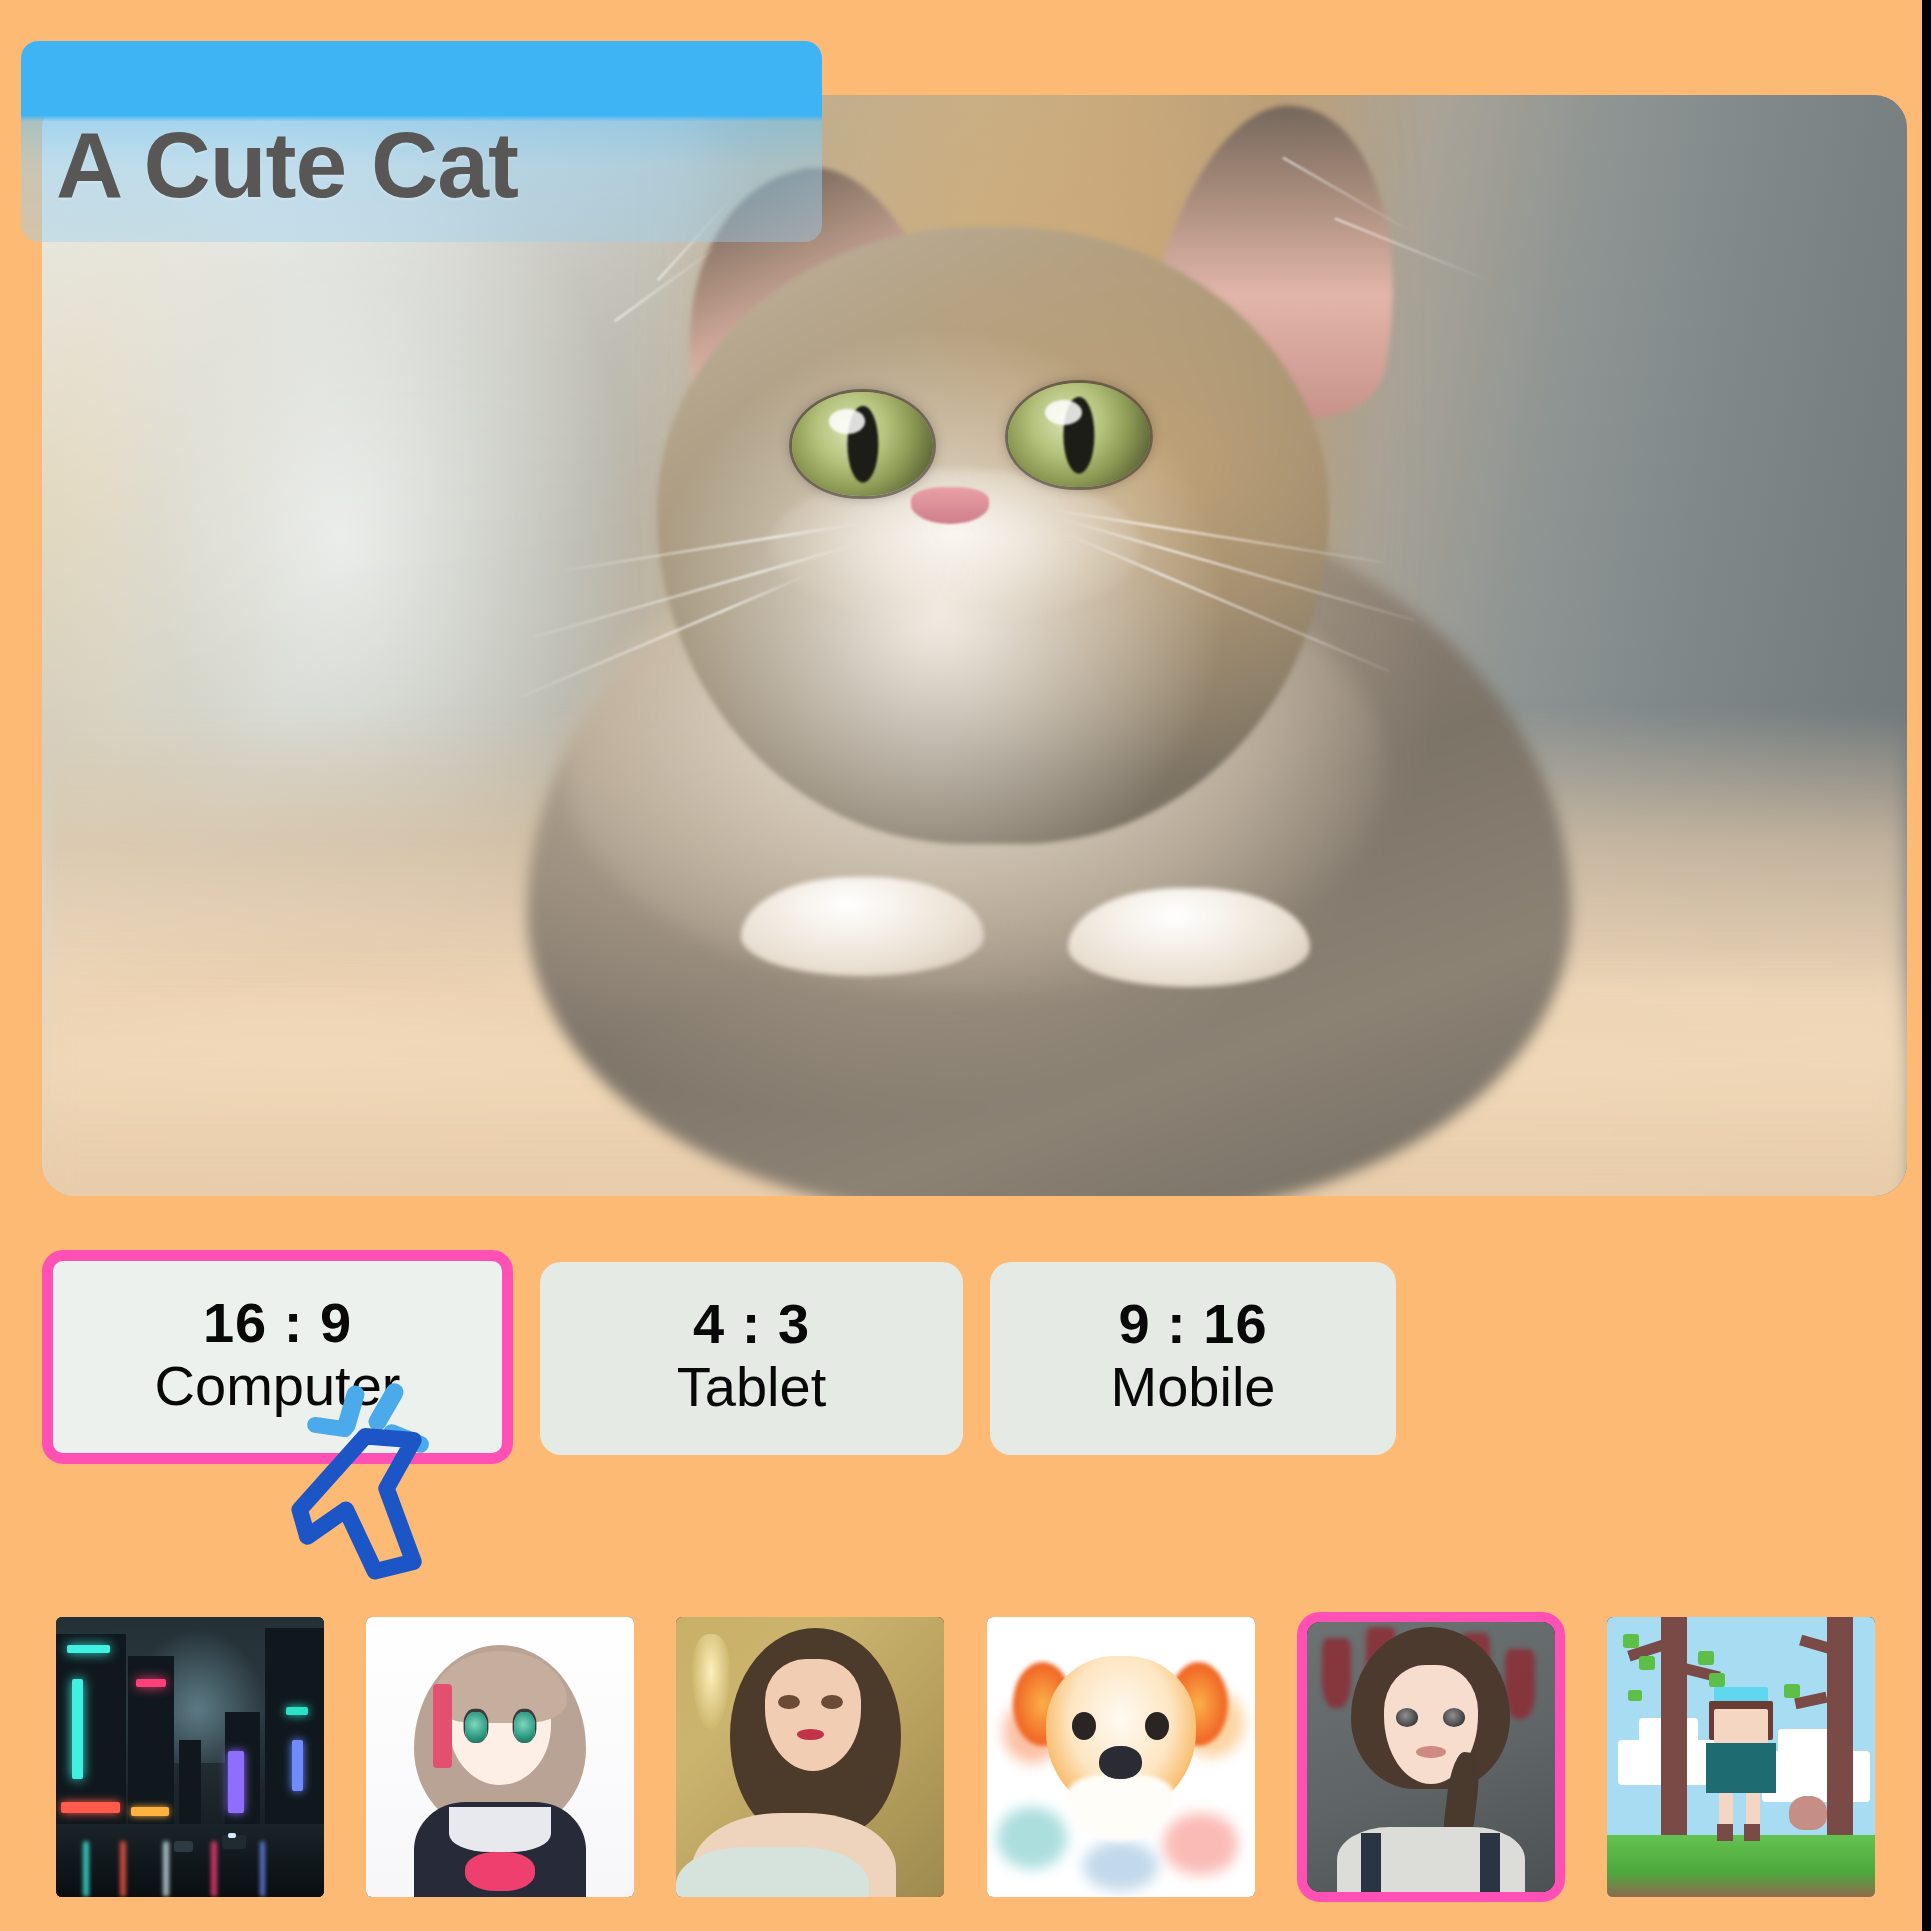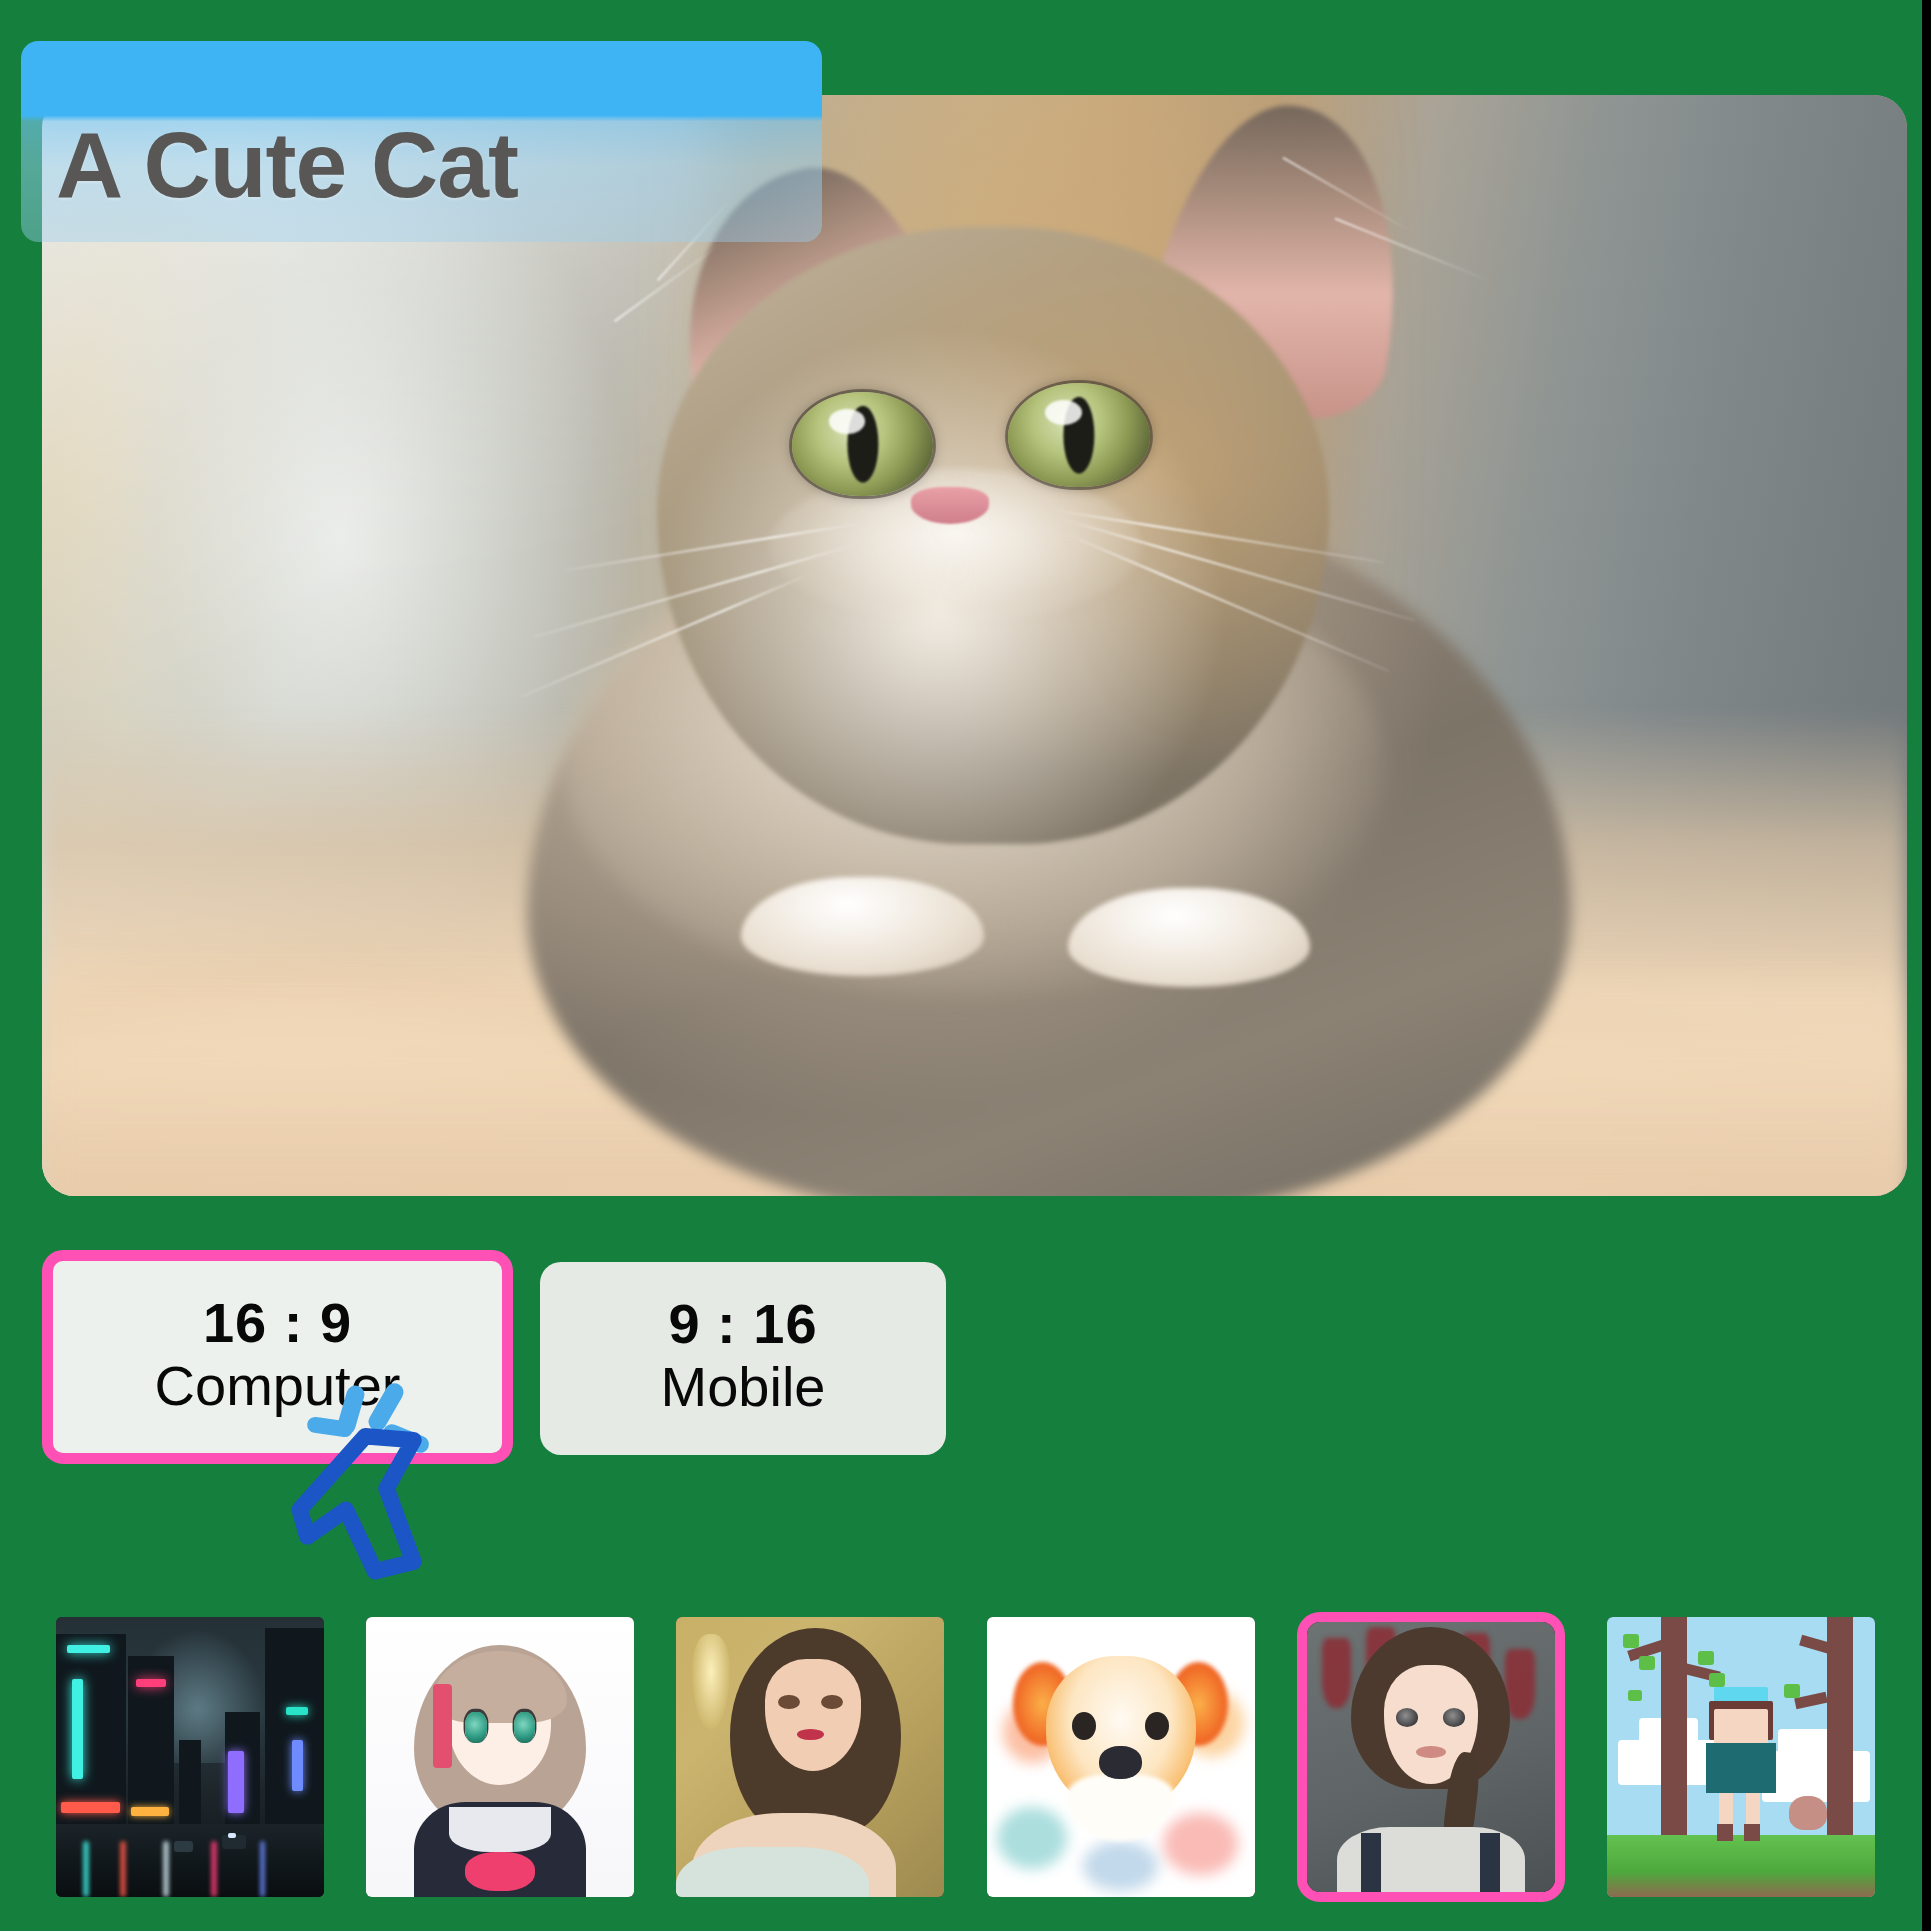--- a/index.html
+++ b/index.html
@@ -5,21 +5,21 @@
   * { box-sizing: border-box; margin: 0; padding: 0; }
   html, body {
     width: 1931px; height: 1931px;
     background: #000;
     font-family: "Liberation Sans", sans-serif;
     overflow: hidden;
   }
   #app {
     position: relative;
     width: 1922px; height: 1931px;
-    background: #15803d;
+    background: #fdba74;
   }
 
   
   #preview-card {
     position: absolute;
     left: 42px; top: 95px;
     width: 1865px; height: 1101px;
     border-radius: 33px;
     overflow: hidden;
     background: #b9a58c;
@@ -428,20 +428,24 @@
     <div id="title-text">A Cute Cat</div>
   </div>
 
   <div id="ratio-row">
 
     <div class="ratio-btn b0 selected">
       <div class="ratio-num">16 : 9</div>
       <div class="ratio-sub">Computer</div>
     </div>
 
+    <div class="ratio-btn b1">
+      <div class="ratio-num">4 : 3</div>
+      <div class="ratio-sub">Tablet</div>
+    </div>
 
     <div class="ratio-btn b2">
       <div class="ratio-num">9 : 16</div>
       <div class="ratio-sub">Mobile</div>
     </div>
 
   </div>
 
   <div class="spark" id="spark1"></div>
   <div class="spark" id="spark2"></div>

